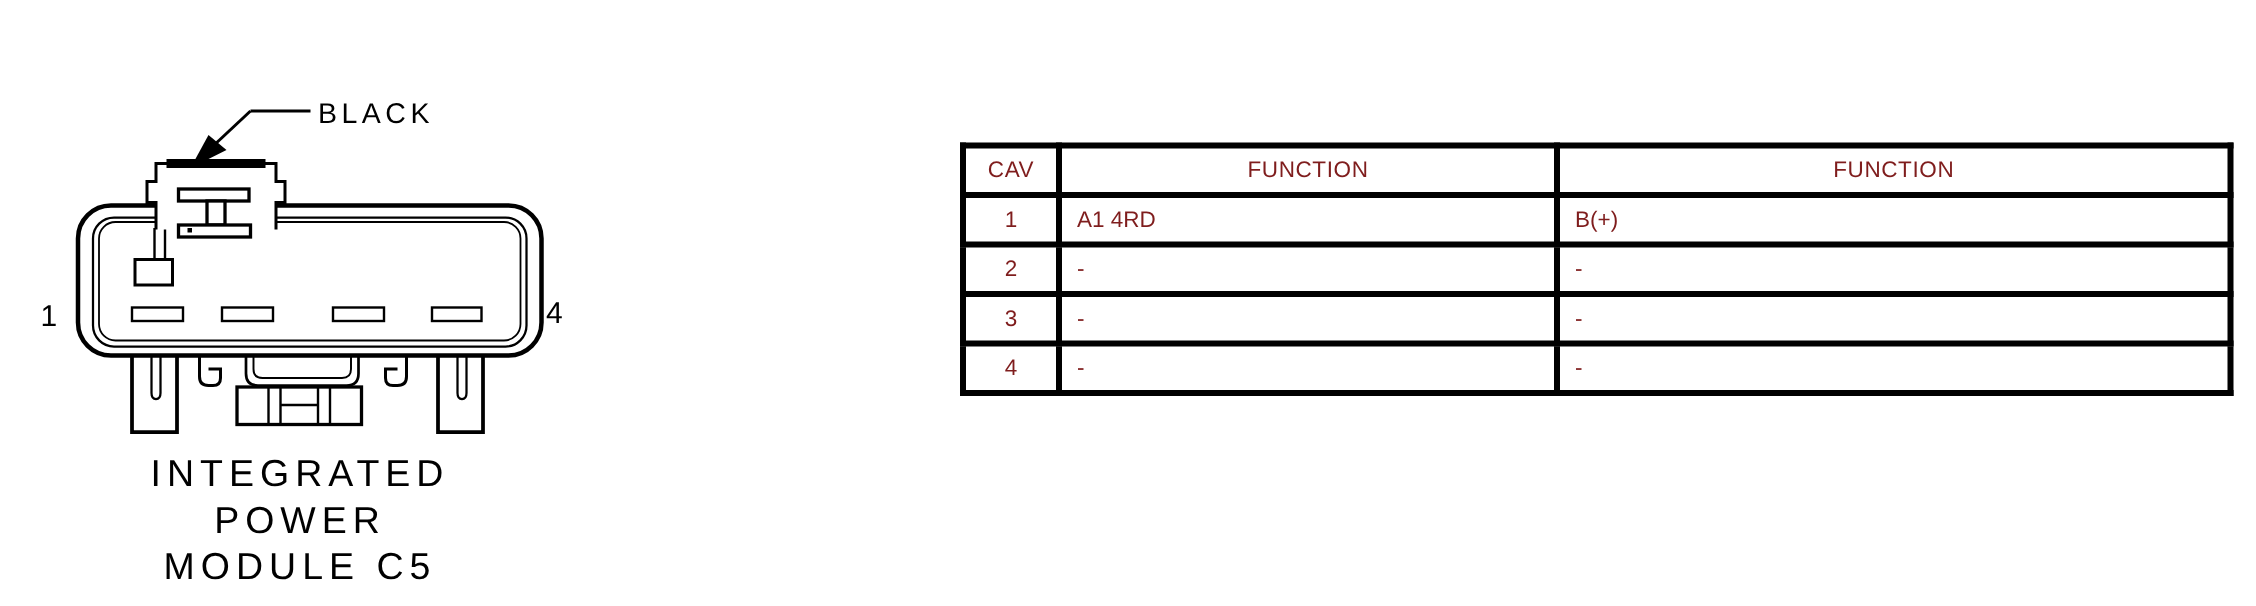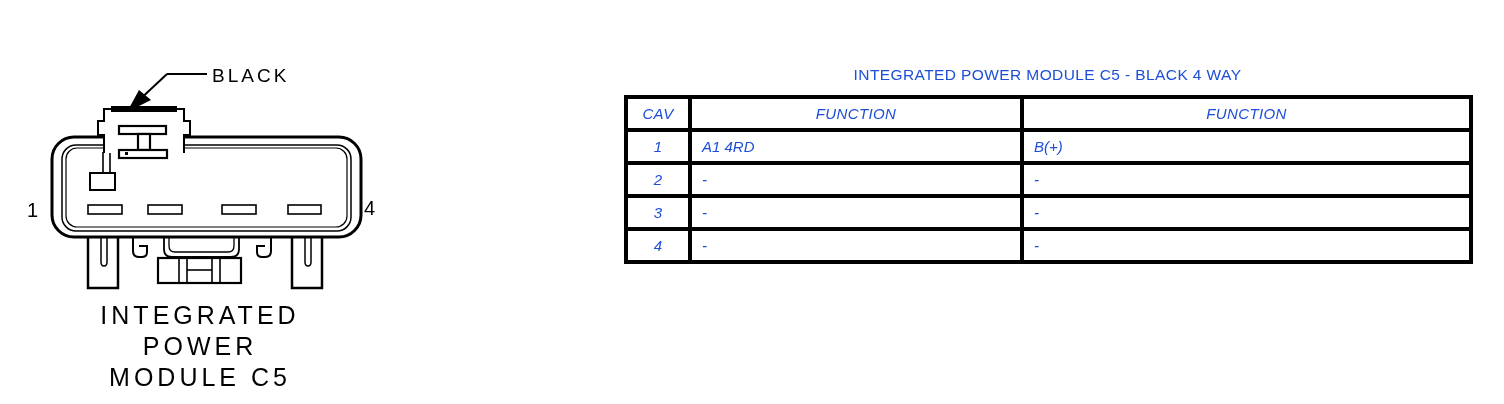--- a/index.html
+++ b/index.html
@@ -1,36 +1,35 @@
 <!DOCTYPE html>
 <html><head>
 <meta charset="utf-8">
 <style>
   html,body{margin:0;padding:0;background:#ffffff;}
   .canvas{
     position:relative;
     width:1504px;height:404px;
     background:#ffffff;
     font-family:"Liberation Sans", sans-serif;
-    color:#1d4ed8;
+    color:#7f1d1d;
     overflow:hidden;
   }
   .diagram-svg{position:absolute;left:0;top:0;}
   .table-title{
     position:absolute;left:625px;top:66px;width:845px;
     text-align:center;
     font-size:15.5px;letter-spacing:0.4px;
     white-space:nowrap;
   }
   table.pinout{
-    position:absolute;left:624px;top:95px;
+    position:absolute;left:640px;top:95px;
     border-collapse:collapse;table-layout:fixed;
     width:845px;
     font-size:15px;
-    font-style:italic;
   }
   table.pinout th, table.pinout td{
     border:4px solid #000;
     height:29px;line-height:29px;
     padding:0 10px;
     font-weight:normal;
     white-space:nowrap;
     overflow:hidden;
   }
   table.pinout th{ text-align:center; letter-spacing:0.4px; }
@@ -105,21 +104,20 @@
     <text x="27" y="217" font-size="20">1</text>
     <text x="364" y="215" font-size="20">4</text>
 
     <g>
       <text x="200" y="324" font-size="25" letter-spacing="4" text-anchor="middle">INTEGRATED</text>
       <text x="200" y="355" font-size="25" letter-spacing="4" text-anchor="middle">POWER</text>
       <text x="200" y="386" font-size="25" letter-spacing="4" text-anchor="middle">MODULE C5</text>
     </g>
   </svg>
 
-  <div class="table-title">INTEGRATED POWER MODULE C5 - BLACK 4 WAY</div>
 
   <table class="pinout">
     <colgroup>
       <col style="width:64px">
         <col style="width:332px">
         <col style="width:449px">
     </colgroup>
     <thead>
       <tr>
         <th>CAV</th>

